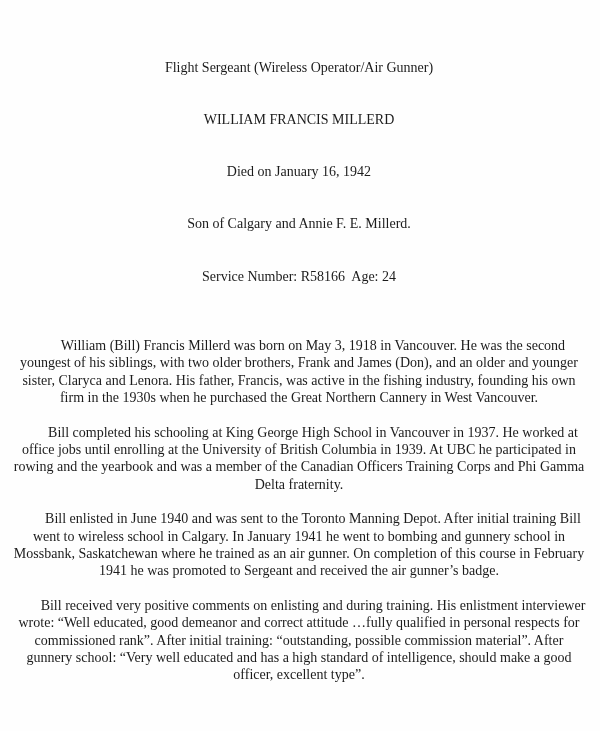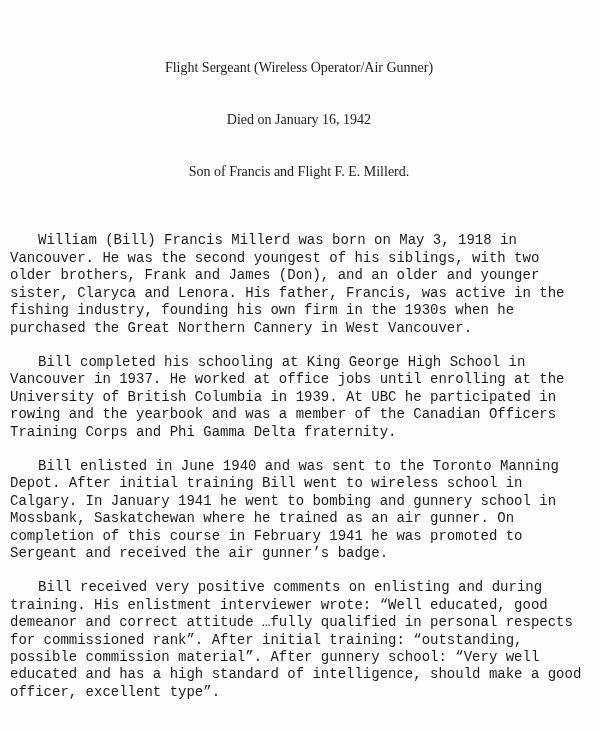--- a/index.html
+++ b/index.html
@@ -25,34 +25,35 @@
   .doc-header {
     text-align: center;
     white-space: pre-wrap;
   }
   .doc-header .h-line {
     white-space: pre-wrap;
   }
   .para {
     text-indent: 28px;
     margin-top: 17px;
-    text-align: left;
+    text-align: center;
     white-space: pre-wrap;
-    font-family: Liberation Mono, monospace;
   }
 </style>
 </head>
 <body>
 
 <div class="page">
 
   <div class="doc-header">
     <div class="h-line">Flight Sergeant (Wireless Operator/Air Gunner)</div>
+    <div class="h-line">WILLIAM FRANCIS MILLERD</div>
     <div class="h-line">Died on January 16, 1942</div>
-    <div class="h-line">Son of Francis and Flight F. E. Millerd.</div>
+    <div class="h-line">Son of Calgary and Annie F. E. Millerd.</div>
+    <div class="h-line">Service Number: R58166  Age: 24</div>
   </div>
 
   <p class="para">William (Bill) Francis Millerd was born on May 3, 1918 in Vancouver. He was the second youngest of his siblings, with two older brothers, Frank and James (Don), and an older and younger sister, Claryca and Lenora. His father, Francis, was active in the fishing industry, founding his own firm in the 1930s when he purchased the Great Northern Cannery in West Vancouver.</p>
   <p class="para">Bill completed his schooling at King George High School in Vancouver in 1937. He worked at office jobs until enrolling at the University of British Columbia in 1939. At UBC he participated in rowing and the yearbook and was a member of the Canadian Officers Training Corps and Phi Gamma Delta fraternity.</p>
   <p class="para">Bill enlisted in June 1940 and was sent to the Toronto Manning Depot. After initial training Bill went to wireless school in Calgary. In January 1941 he went to bombing and gunnery school in Mossbank, Saskatchewan where he trained as an air gunner. On completion of this course in February 1941 he was promoted to Sergeant and received the air gunner’s badge.</p>
   <p class="para">Bill received very positive comments on enlisting and during training. His enlistment interviewer wrote: “Well educated, good demeanor and correct attitude …fully qualified in personal respects for commissioned rank”. After initial training: “outstanding, possible commission material”. After gunnery school: “Very well educated and has a high standard of intelligence, should make a good officer, excellent type”.</p>
 
 </div>
 
 </body></html>

